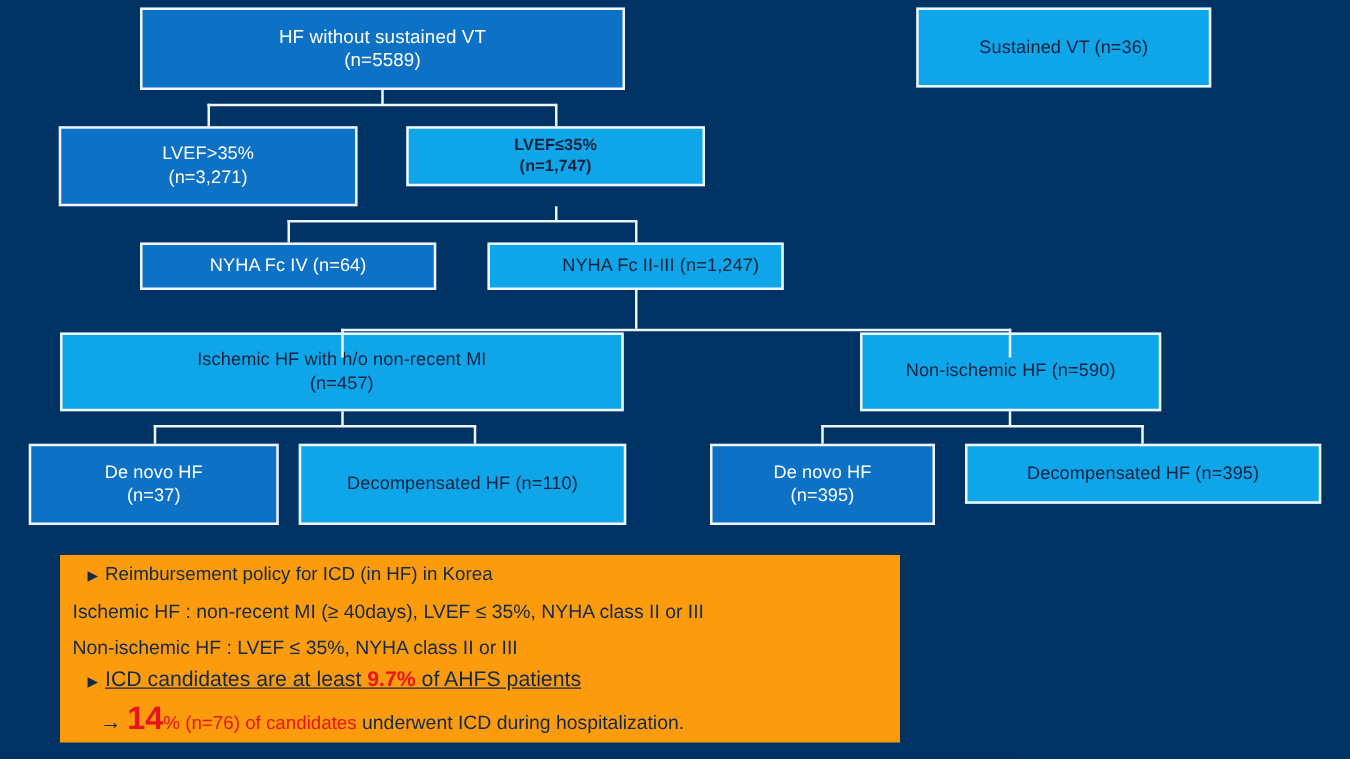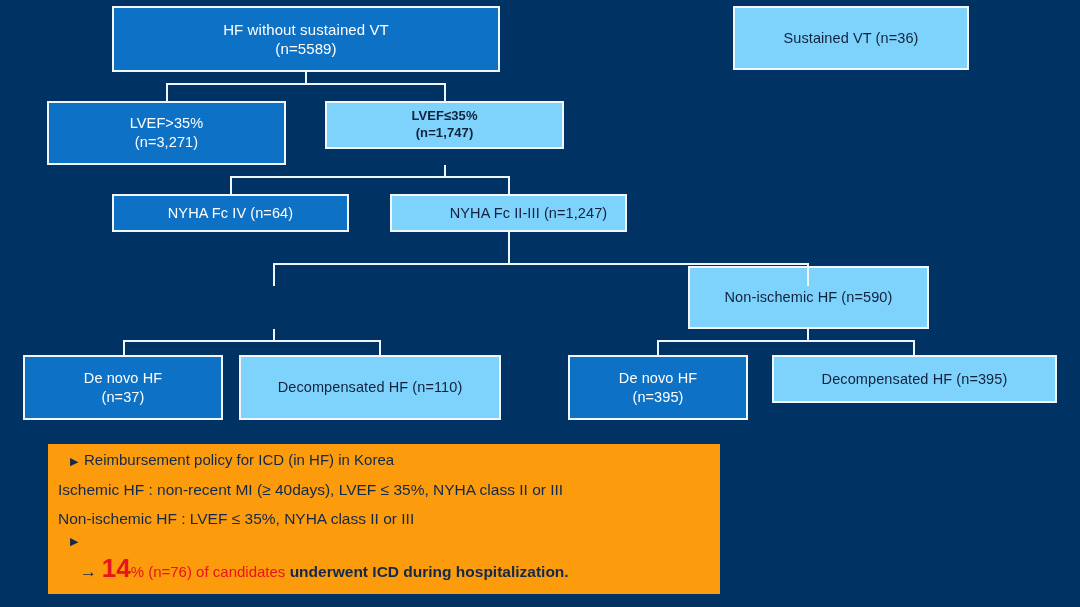--- a/index.html
+++ b/index.html
@@ -31,21 +31,21 @@
     text-align: center;
     line-height: 1.28;
     white-space: pre-line;
     letter-spacing: 0.1px;
   }
   .node.dark {
     background: #0d71c5;
     color: #ffffff;
   }
   .node.light {
-    background: #7dd3fc;
+    background: #0ea5e9;
     color: #14213d;
   }
   .conn {
     position: absolute;
     background: #eef5fc;
   }
   .conn.h { height: 2px; }
   .conn.v { width: 2px; }
 
   
@@ -100,21 +100,20 @@
     font-weight: bold;
     line-height: 1;
   }
   .lastline .redsm {
     color: #e8131d;
     font-size: 15px;
   }
   .lastline .darktail {
     color: #12294b;
     font-size: 15.5px;
-    font-weight: bold;
   }
 
   
   #wechat {
     position: absolute;
     left: 866px;
     top: 536px;
     display: flex;
     align-items: center;
     gap: 9px;
@@ -138,20 +137,22 @@
   <div class="node dark" style="left:47px; top:101px; width:239px; height:64px; font-size:14.5px;">LVEF&gt;35%
 (n=3,271)</div>
 
   <div class="node light" style="left:325px; top:101px; width:239px; height:48px; font-size:13px;font-weight:bold;">LVEF≤35%
 (n=1,747)</div>
 
   <div class="node dark" style="left:112px; top:194px; width:237px; height:38px; font-size:14.5px;">NYHA Fc IV   (n=64)</div>
 
   <div class="node light" style="left:390px; top:194px; width:237px; height:38px; font-size:14.5px;padding-left:40px;">NYHA Fc II-III (n=1,247)</div>
 
+  <div class="node light" style="left:48px; top:266px; width:451px; height:63px; font-size:14.5px;">Ischemic HF with h/o non-recent MI
+(n=457)</div>
 
   <div class="node light" style="left:688px; top:266px; width:241px; height:63px; font-size:14.5px;">Non-ischemic HF (n=590)</div>
 
   <div class="node dark" style="left:23px; top:355px; width:200px; height:65px; font-size:14.5px;">De novo HF
 (n=37)</div>
 
   <div class="node light" style="left:239px; top:355px; width:262px; height:65px; font-size:14.5px;">Decompensated HF (n=110)</div>
 
   <div class="node dark" style="left:568px; top:355px; width:180px; height:65px; font-size:14.5px;">De novo HF
 (n=395)</div>
@@ -193,20 +194,21 @@
     <div class="c-line plain">
       <span class="txt">Ischemic HF : non-recent MI (≥ 40days), LVEF ≤ 35%, NYHA class II or III</span>
     </div>
 
     <div class="c-line plain">
       <span class="txt">Non-ischemic HF : LVEF ≤ 35%, NYHA class II or III</span>
     </div>
 
     <div class="c-line hilite">
       <span class="bullet">▶</span>
+      <span class="txt"><span>ICD candidates are at least </span><span class="pct">9.7%</span><span> of AHFS patients</span></span>
     </div>
 
     <div class="lastline">
       <span class="arrow">→ </span>
       <span class="big14">14</span>
       <span class="redsm">% (n=76) of candidates</span>
       <span class="darktail"> underwent ICD during hospitalization.</span>
     </div>
   </div>
 

